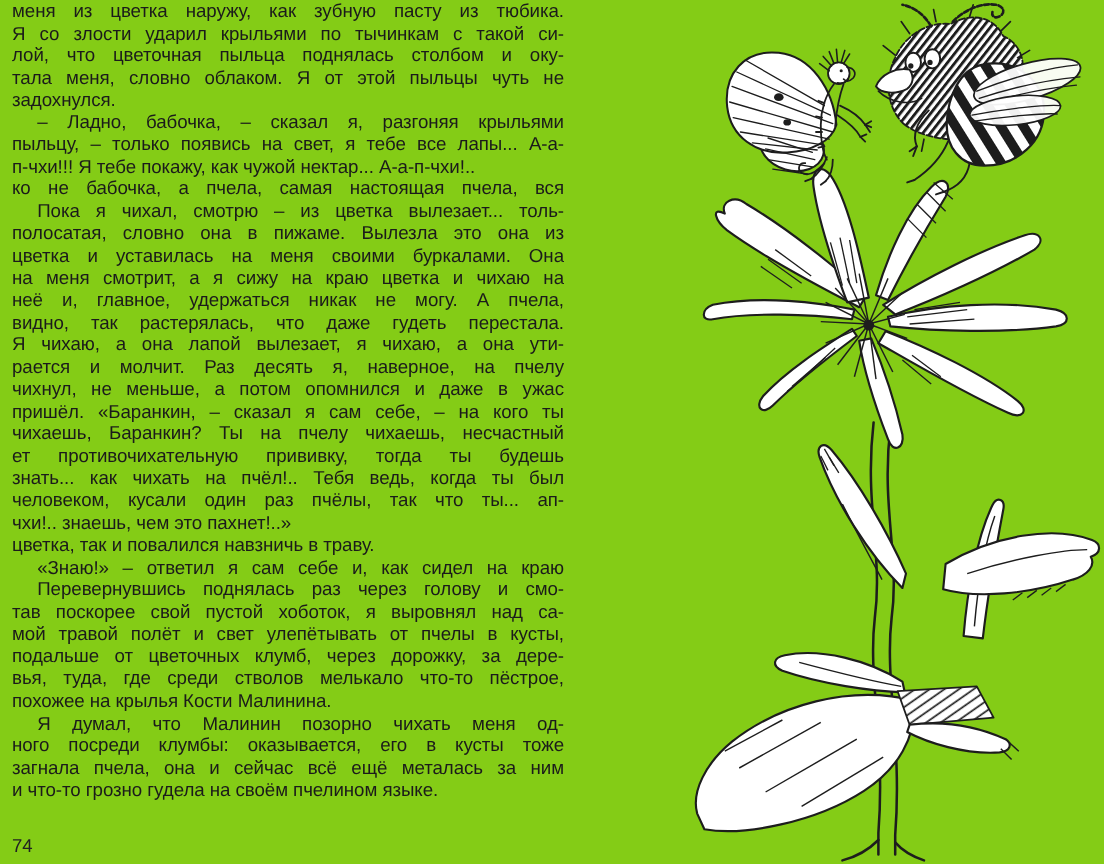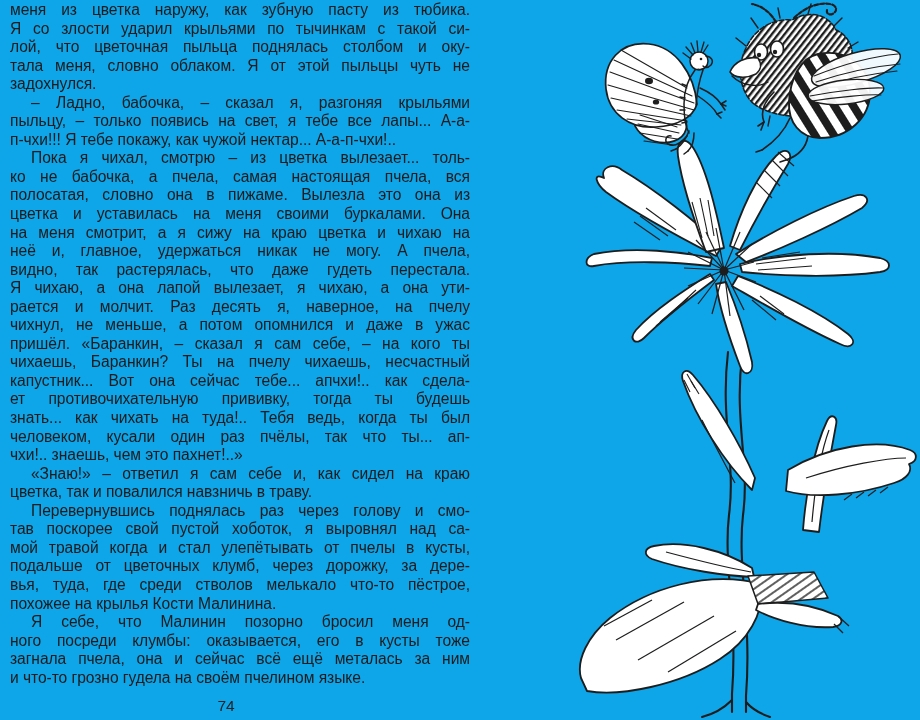--- a/index.html
+++ b/index.html
@@ -1,67 +1,66 @@
 <!DOCTYPE html>
 <html><head>
 <meta charset="utf-8">
 <style>
   html,body{margin:0;padding:0;background:#e8e8e8;}
-  .page{position:relative;width:920px;height:720px;background:#0ea5e9;overflow:hidden;
+  .page{position:relative;width:920px;height:720px;background:#84cc16;overflow:hidden;
         font-family:"Liberation Sans", sans-serif;color:#1b1b1b;}
   .text-col{position:absolute;left:10px;top:1px;width:460px;}
   .line{font-size:15.6px;line-height:18.55px;height:18.55px;overflow:hidden;
         text-align:justify;text-align-last:justify;letter-spacing:-0.05px;}
   .line.indent{text-indent:21px;}
   .line.last{text-align-last:left;}
-  .page-num{position:absolute;left:10px;top:697px;width:432px;text-align:center;
+  .page-num{position:absolute;left:10px;top:697px;width:432px;text-align:left;
             font-size:15.5px;color:#222;}
   .illu{position:absolute;left:556px;top:0;}
   .illu *{vector-effect:non-scaling-stroke;}
 </style>
 </head>
 <body>
 
 <div class="page">
 
   <div class="text-col" id="text-col">
       <div class="line">меня из цветка наружу, как зубную пасту из тюбика.</div>
       <div class="line">Я со злости ударил крыльями по тычинкам с такой си-</div>
       <div class="line">лой, что цветочная пыльца поднялась столбом и оку-</div>
       <div class="line">тала меня, словно облаком. Я от этой пыльцы чуть не</div>
       <div class="line last">задохнулся.</div>
       <div class="line indent">– Ладно, бабочка, – сказал я, разгоняя крыльями</div>
       <div class="line">пыльцу, – только появись на свет, я тебе все лапы... А-а-</div>
       <div class="line last">п-чхи!!! Я тебе покажу, как чужой нектар... А-а-п-чхи!..</div>
+      <div class="line">ко не бабочка, а пчела, самая настоящая пчела, вся</div>
       <div class="line indent">Пока я чихал, смотрю – из цветка вылезает... толь-</div>
-      <div class="line">ко не бабочка, а пчела, самая настоящая пчела, вся</div>
       <div class="line">полосатая, словно она в пижаме. Вылезла это она из</div>
       <div class="line">цветка и уставилась на меня своими буркалами. Она</div>
       <div class="line">на меня смотрит, а я сижу на краю цветка и чихаю на</div>
       <div class="line">неё и, главное, удержаться никак не могу. А пчела,</div>
       <div class="line">видно, так растерялась, что даже гудеть перестала.</div>
       <div class="line">Я чихаю, а она лапой вылезает, я чихаю, а она ути-</div>
       <div class="line">рается и молчит. Раз десять я, наверное, на пчелу</div>
       <div class="line">чихнул, не меньше, а потом опомнился и даже в ужас</div>
       <div class="line">пришёл. «Баранкин, – сказал я сам себе, – на кого ты</div>
       <div class="line">чихаешь, Баранкин? Ты на пчелу чихаешь, несчастный</div>
-      <div class="line">капустник... Вот она сейчас тебе... апчхи!.. как сдела-</div>
       <div class="line">ет противочихательную прививку, тогда ты будешь</div>
-      <div class="line">знать... как чихать на туда!.. Тебя ведь, когда ты был</div>
+      <div class="line">знать... как чихать на пчёл!.. Тебя ведь, когда ты был</div>
       <div class="line">человеком, кусали один раз пчёлы, так что ты... ап-</div>
       <div class="line last">чхи!.. знаешь, чем это пахнет!..»</div>
+      <div class="line last">цветка, так и повалился навзничь в траву.</div>
       <div class="line indent">«Знаю!» – ответил я сам себе и, как сидел на краю</div>
-      <div class="line last">цветка, так и повалился навзничь в траву.</div>
       <div class="line indent">Перевернувшись поднялась раз через голову и смо-</div>
       <div class="line">тав поскорее свой пустой хоботок, я выровнял над са-</div>
-      <div class="line">мой травой когда и стал улепётывать от пчелы в кусты,</div>
+      <div class="line">мой травой полёт и свет улепётывать от пчелы в кусты,</div>
       <div class="line">подальше от цветочных клумб, через дорожку, за дере-</div>
       <div class="line">вья, туда, где среди стволов мелькало что-то пёстрое,</div>
       <div class="line last">похожее на крылья Кости Малинина.</div>
-      <div class="line indent">Я себе, что Малинин позорно бросил меня од-</div>
+      <div class="line indent">Я думал, что Малинин позорно чихать меня од-</div>
       <div class="line">ного посреди клумбы: оказывается, его в кусты тоже</div>
       <div class="line">загнала пчела, она и сейчас всё ещё металась за ним</div>
       <div class="line last">и что-то грозно гудела на своём пчелином языке.</div>
     </div>
 
   <div class="page-num">74</div>
 
   <svg class="illu" width="364" height="720" viewBox="0 0 364 720">
     <defs>
       <pattern id="fur" patternUnits="userSpaceOnUse" width="5" height="5" patternTransform="rotate(38)">

